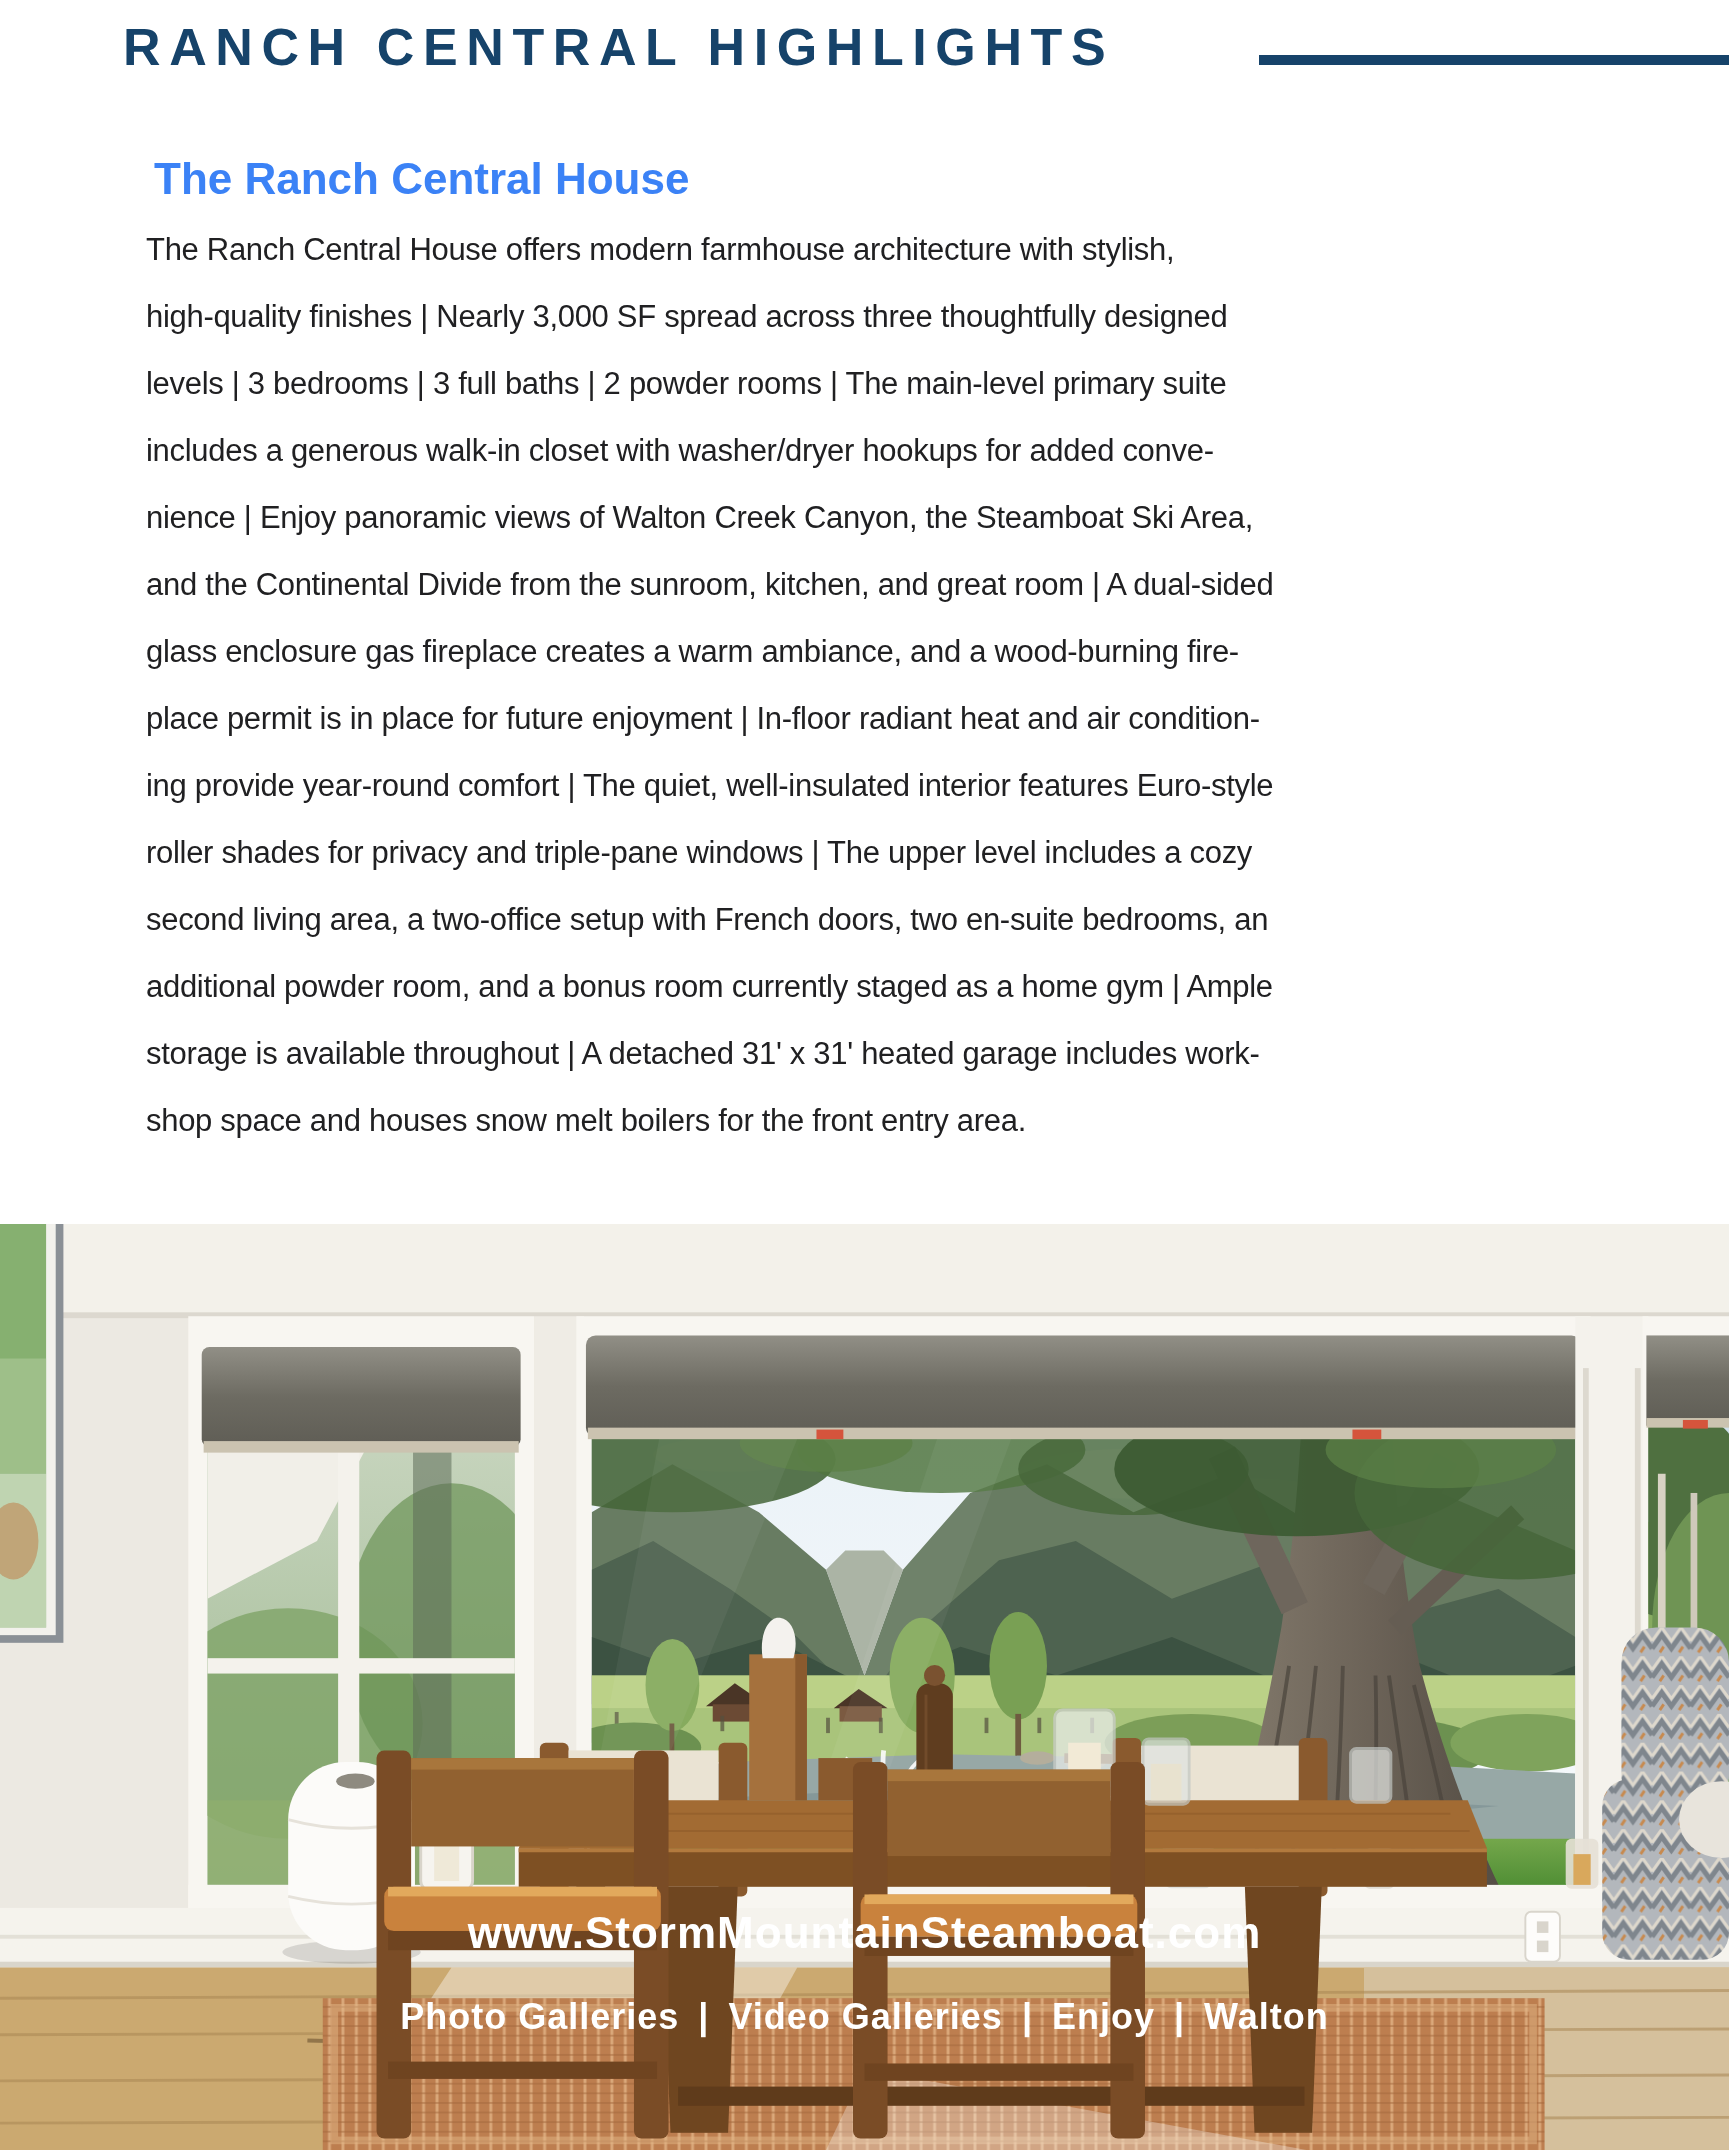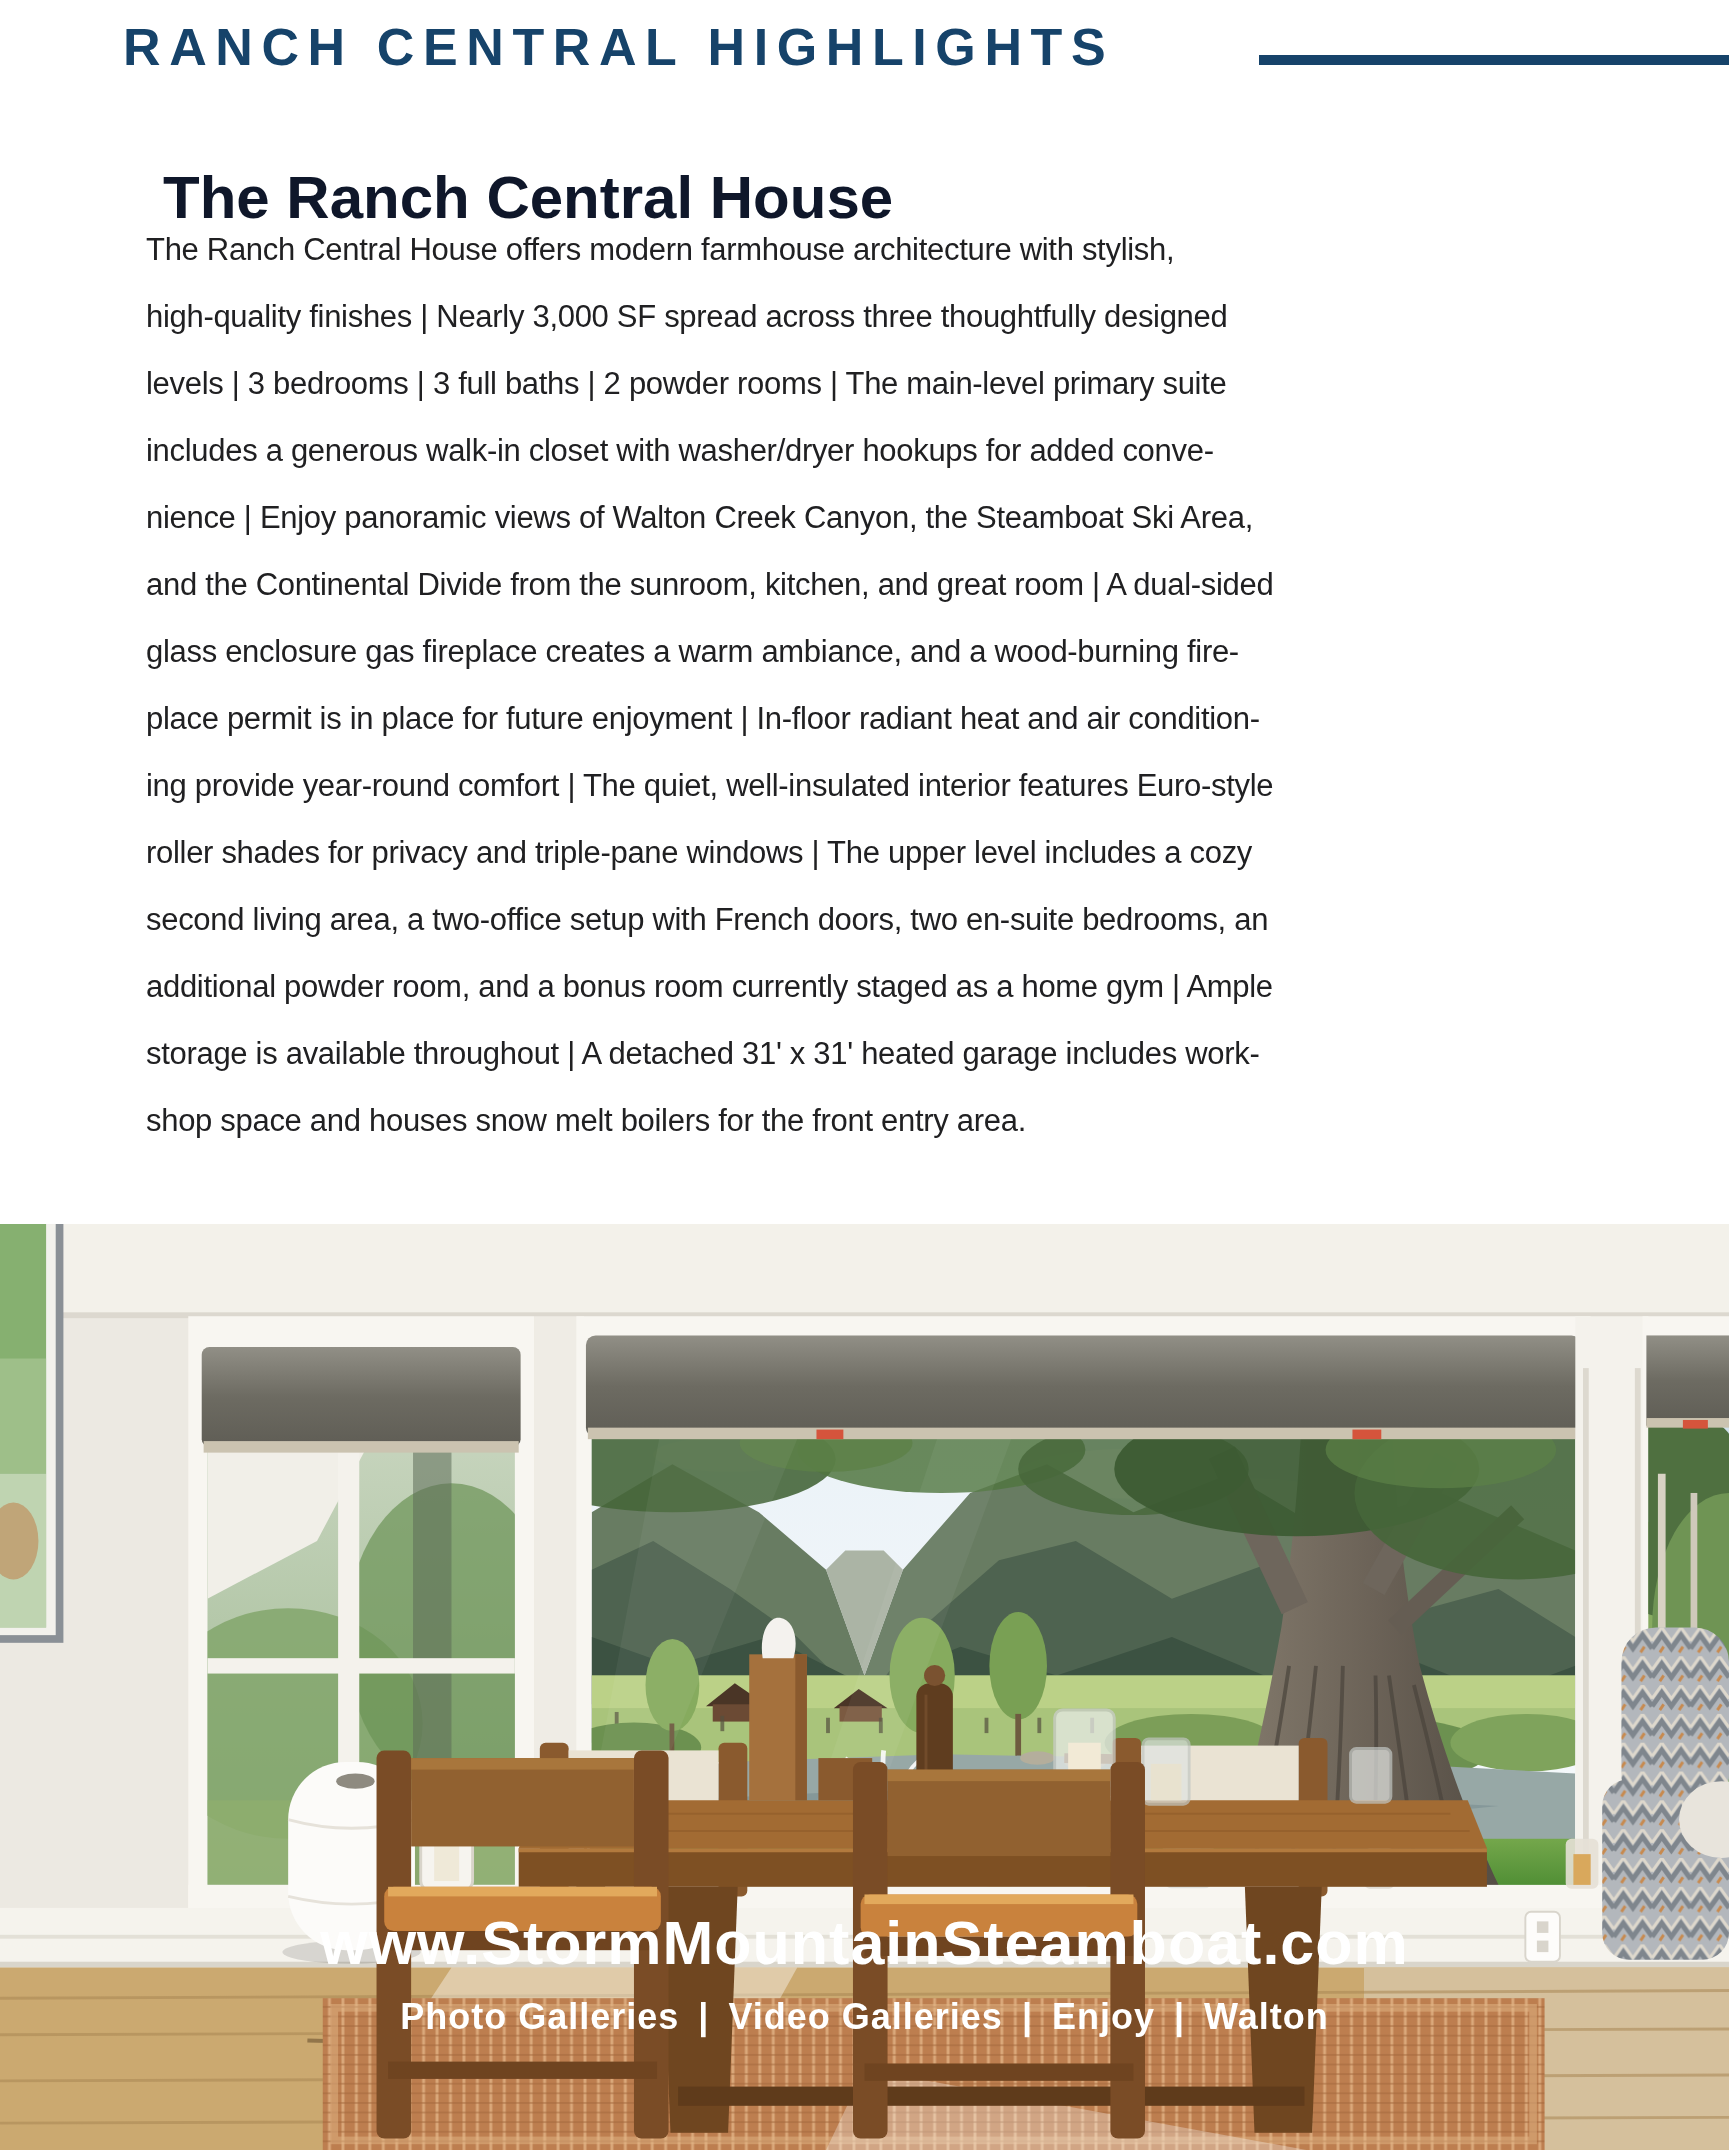--- a/index.html
+++ b/index.html
@@ -11,36 +11,36 @@
   .page-title{
     position:absolute;left:123px;top:17.3px;margin:0;
     font-size:52px;font-weight:bold;letter-spacing:8.6px;
     color:var(--navy,#16436a);white-space:nowrap;
   }
   .title-rule{
     position:absolute;left:1259px;right:0;top:55px;height:9.6px;
     background:var(--navy,#16436a);
   }
   .section-subtitle{
-    position:absolute;left:146px;top:146px;margin:17px;
-    font-size:60px;font-weight:bold;color:#0f172a;letter-spacing:0px;
+    position:absolute;left:146px;top:146px;margin:8px;
+    font-size:44px;font-weight:bold;color:#3b82f6;letter-spacing:0px;
   }
   .body-text{
     position:absolute;left:146px;top:216px;width:1518px;
     font-size:31px;line-height:67px;color:#202022;
     letter-spacing:-0.3px;white-space:pre-line;
   }
   .photo{
     position:absolute;left:0;top:1224px;width:1729px;height:926px;
     overflow:hidden;background:#ece9e2;
   }
   .photo svg{display:block;}
   .overlay-url{
     position:absolute;left:0;right:0;top:684px;text-align:center;
-    font-size:61px;font-weight:bold;color:var(--overlay,#ffffff);
+    font-size:44px;font-weight:bold;color:var(--overlay,#ffffff);
     letter-spacing:1px;white-space:nowrap;
   }
   .overlay-nav{
     position:absolute;left:0;right:0;top:772px;text-align:center;
     font-size:36px;font-weight:bold;color:var(--overlay,#ffffff);
     letter-spacing:1px;white-space:nowrap;
   }
   .overlay-nav .sep{margin:0 19px;}
   .overlay-nav .nav-item{cursor:pointer;}
   .overlay-url{cursor:pointer;}

